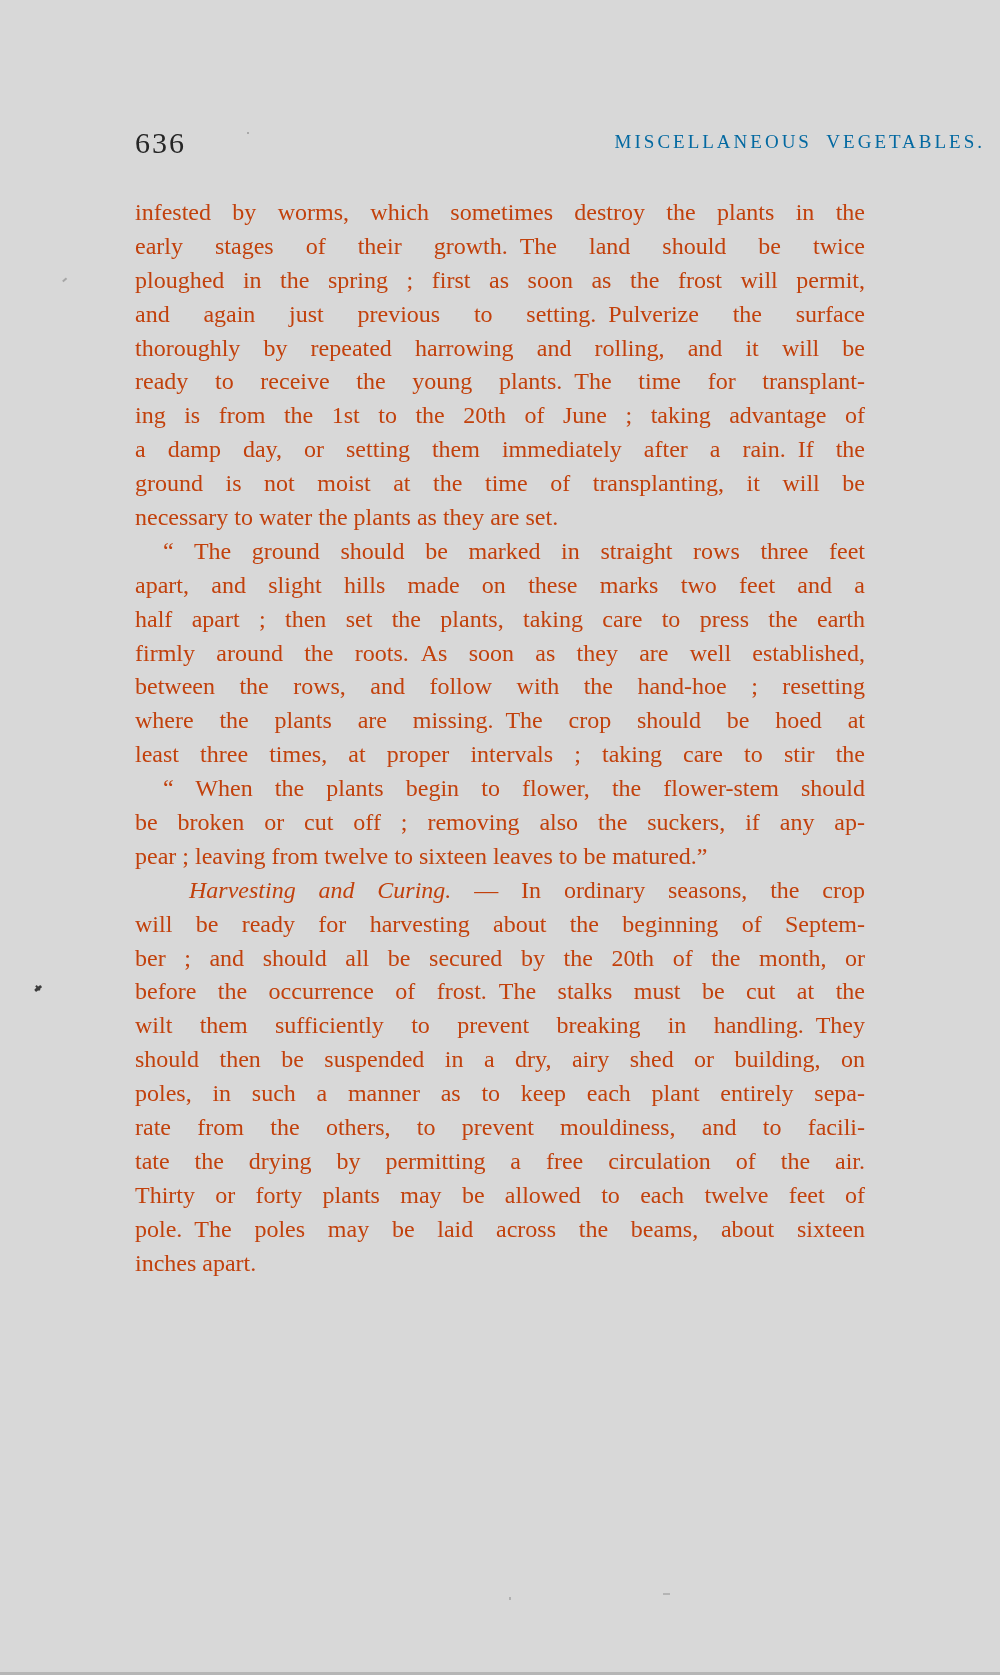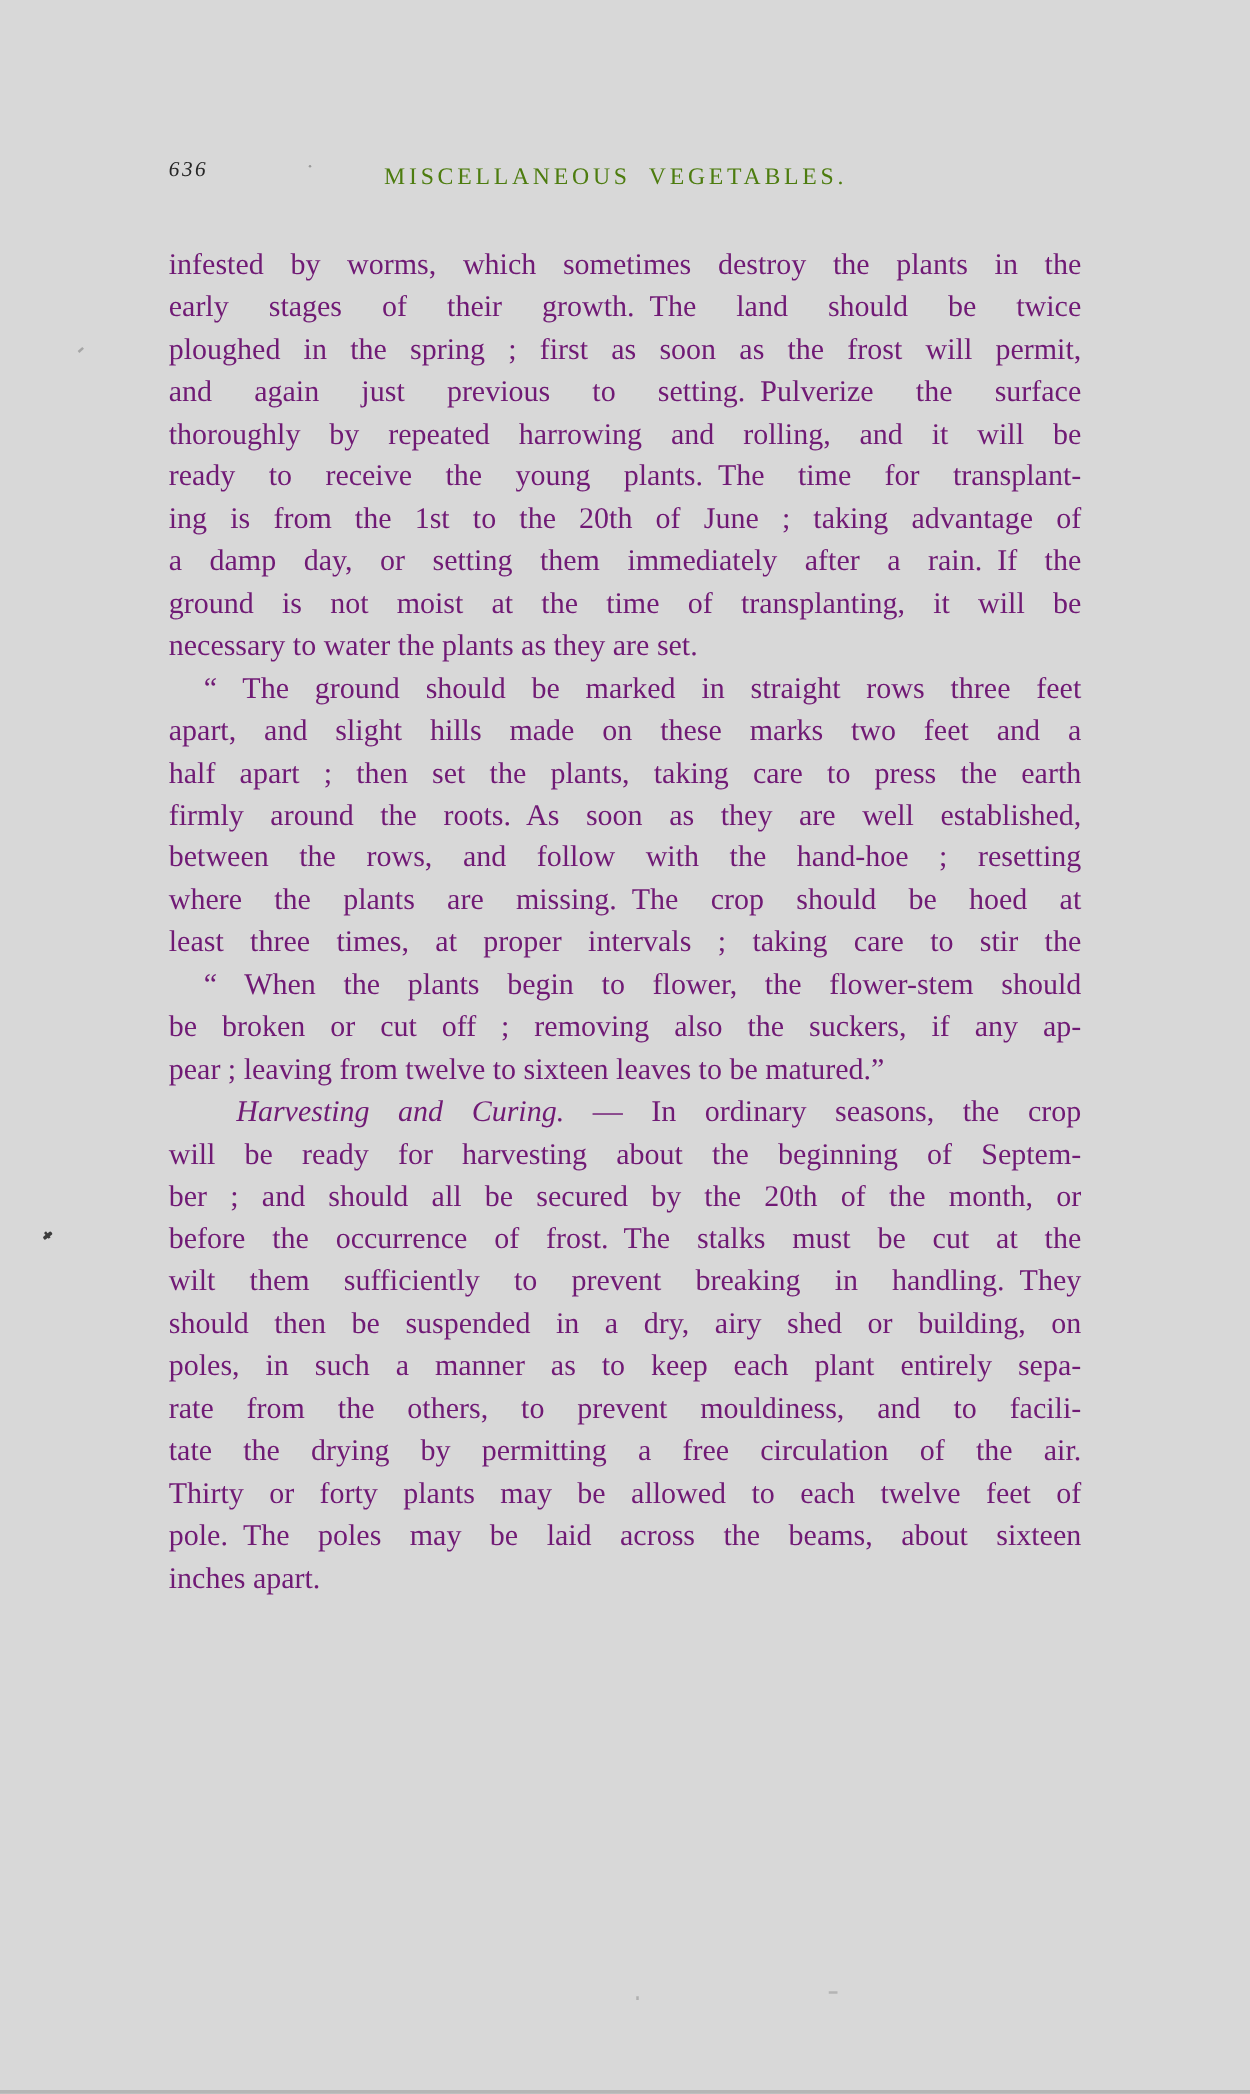--- a/index.html
+++ b/index.html
@@ -19,53 +19,52 @@
     position: absolute;
     top: 126px;
     left: 0;
     width: 1000px;
     height: 34px;
   }
   .page-number {
     position: absolute;
     left: 135px;
     top: 0;
-    font-size: 17px;
+    font-size: 30px;
     letter-spacing: 2px;
     color: #262626;
-    font-style: italic;
   }
   .running-head {
     position: absolute;
     left: 0;
     top: 5px;
     width: 985px;
-    text-align: center;
+    text-align: right;
     font-size: 19px;
     letter-spacing: 3px;
     word-spacing: 7px;
-    color: #4d7c0f;
+    color: #0369a1;
   }
   .page-body {
     position: absolute;
     left: 135px;
     top: 196px;
     width: 730px;
   }
   .paragraph {
     margin: 0;
   }
   .line {
     font-size: 24px;
     line-height: 33.9px;
     height: 33.9px;
     white-space: normal;
     text-align: justify;
     text-align-last: justify;
-    color: #701a75;
+    color: #c2410c;
   }
   .line.indent {
     padding-left: 28px;
   }
   .line.last {
     text-align-last: left;
   }
   .line i {
     font-style: italic;
     margin-left: 26px;

